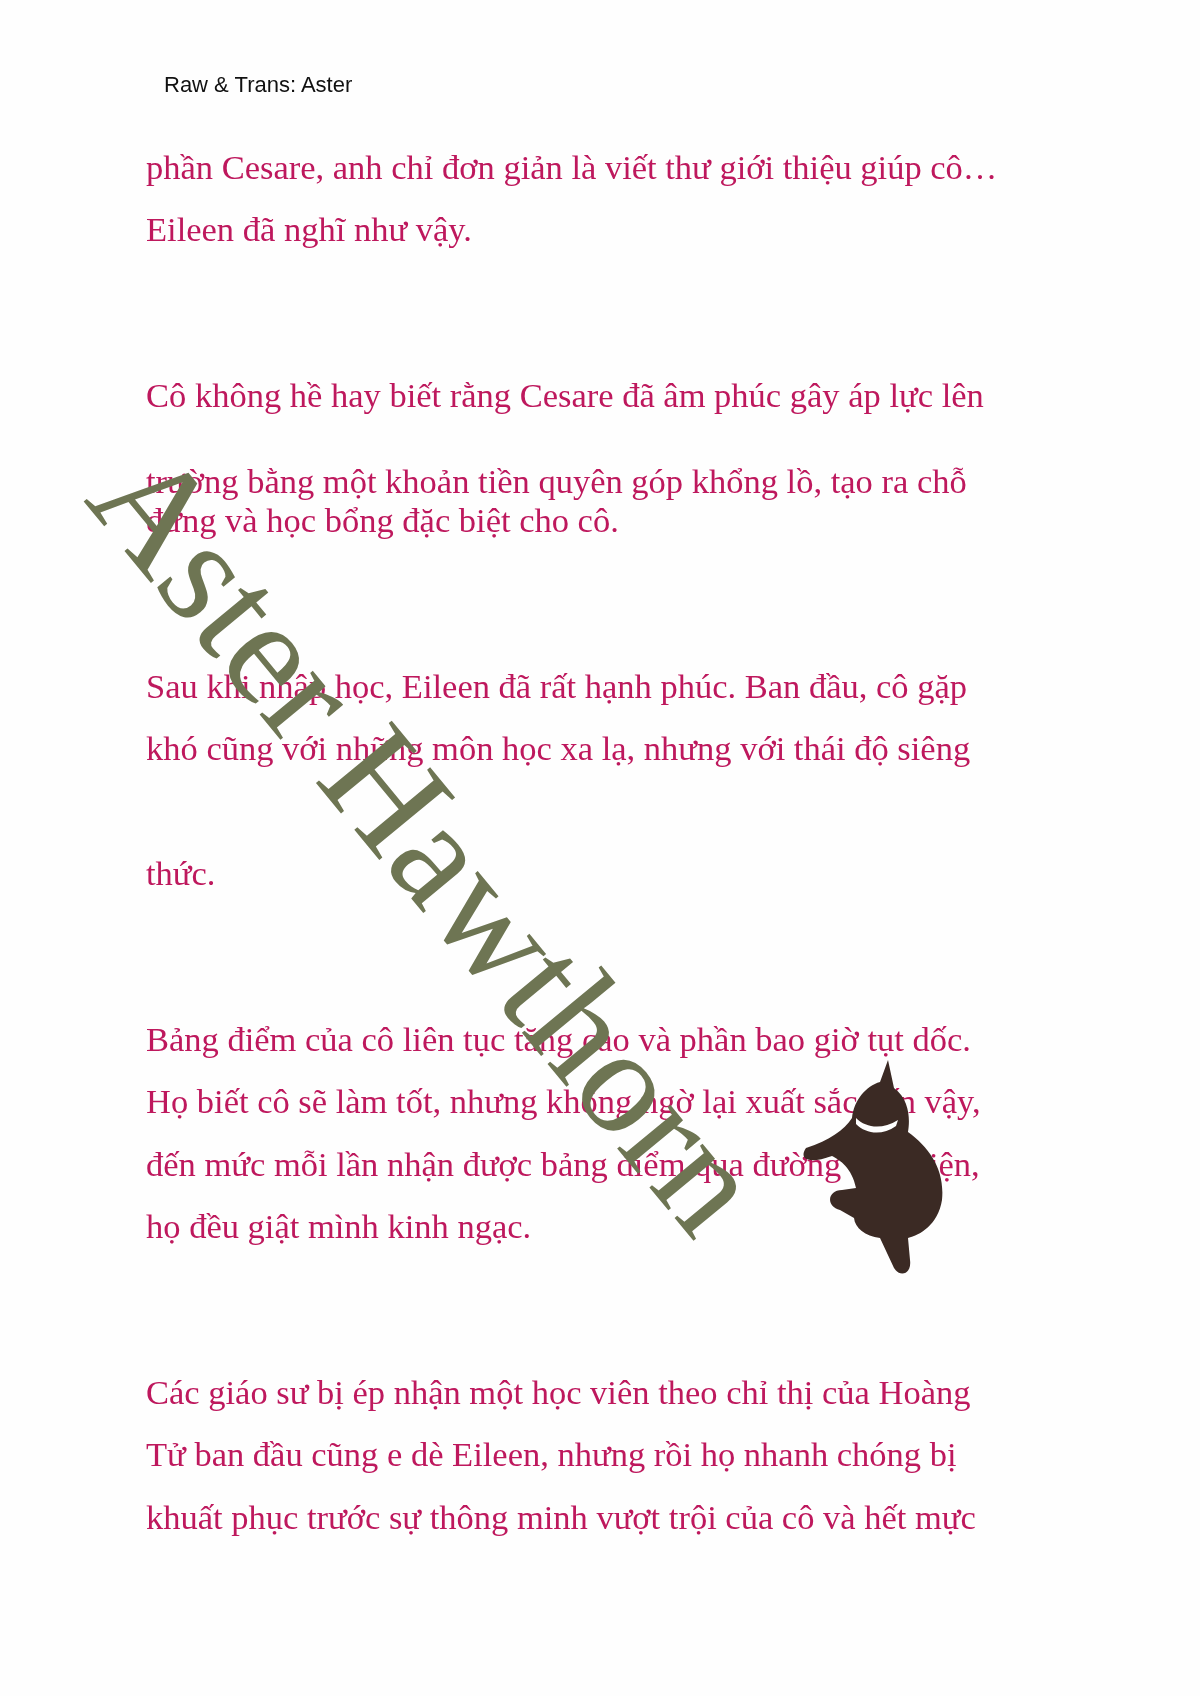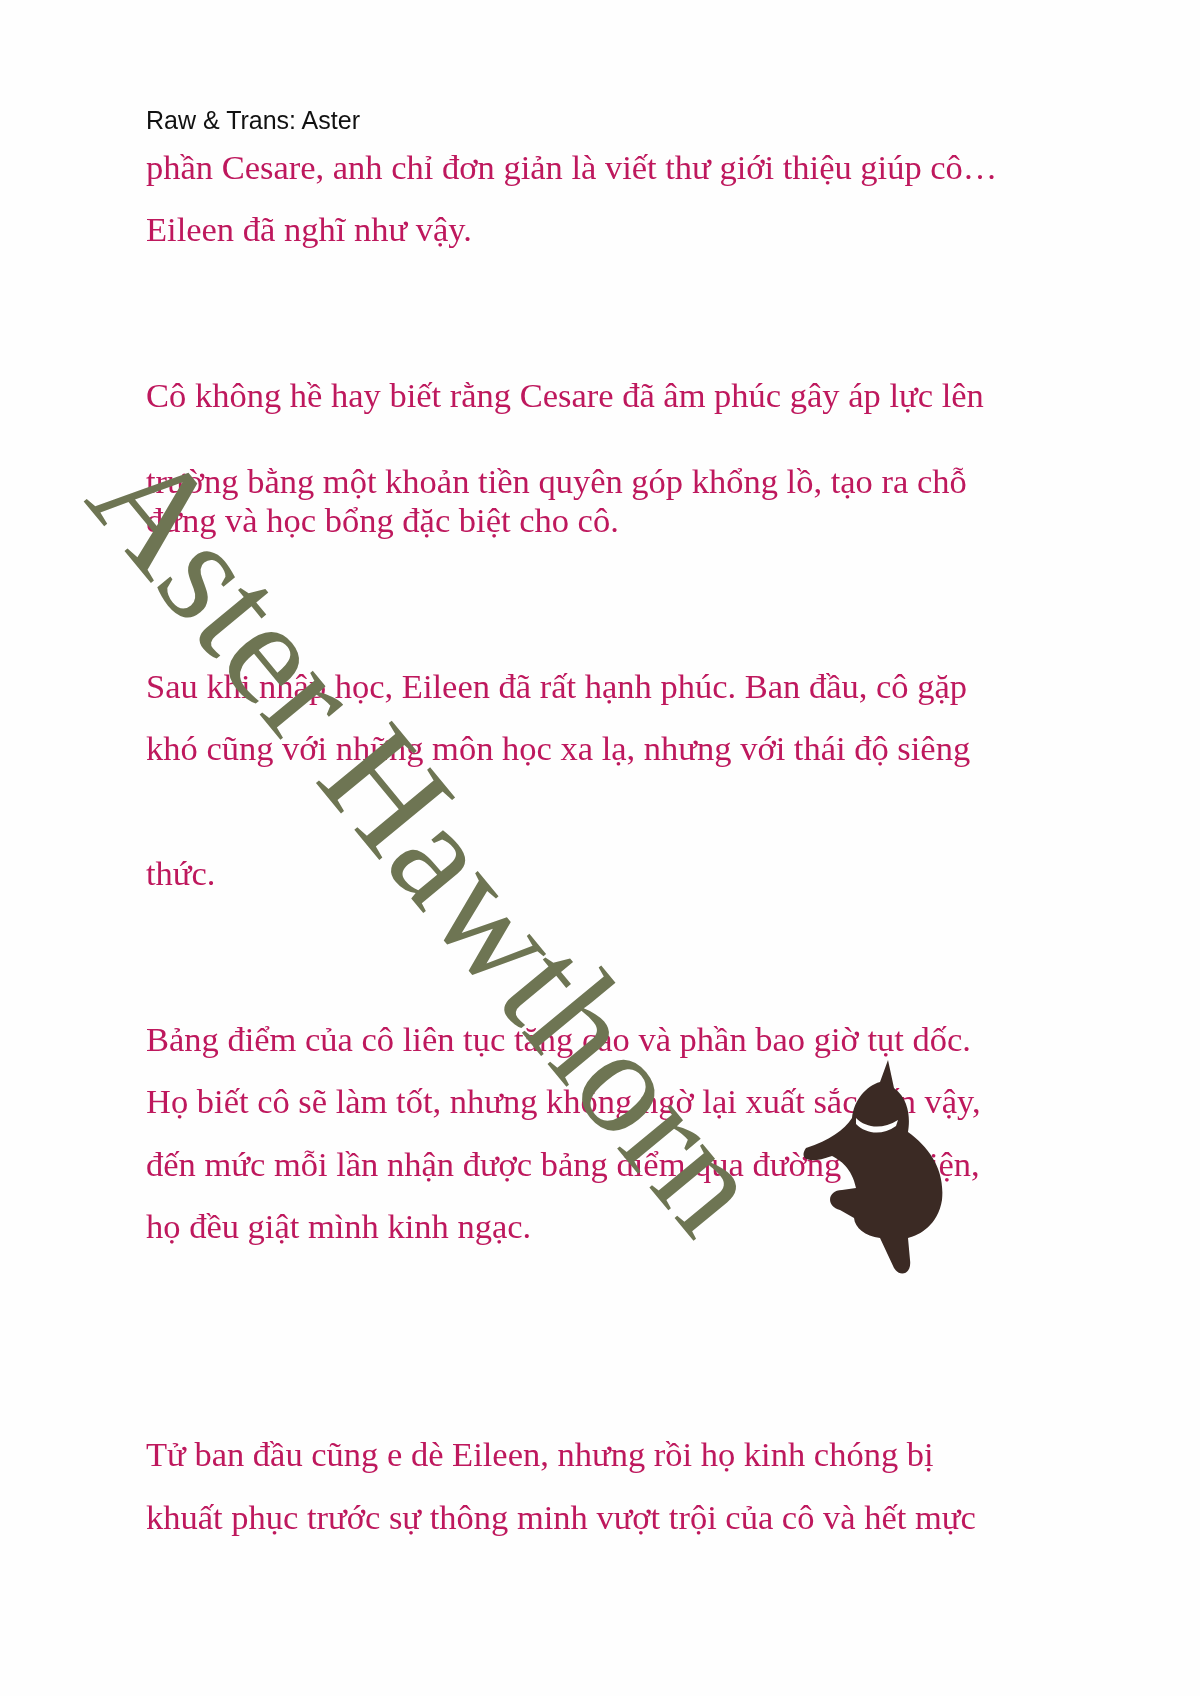--- a/index.html
+++ b/index.html
@@ -4,23 +4,23 @@
 <style>
   html, body { margin: 0; padding: 0; }
   body {
     width: 1200px; height: 1696px;
     background: #fefefe;
     position: relative;
     overflow: hidden;
   }
   .page { position: absolute; left: 0; top: 0; width: 1200px; height: 1696px; }
   .header {
-    position: absolute; left: 146px; top: 72px;
+    position: absolute; left: 164px; top: 72px;
     font-family: "Liberation Sans", sans-serif;
-    font-size: 25px; color: #111; margin-top: 34px;
+    font-size: 22px; color: #111;
   }
   .line {
     position: absolute; left: 146px;
     font-family: "Liberation Serif", serif;
     font-size: 34.5px; color: #be185d;
     white-space: nowrap;
     line-height: 1;
   }
   .watermark {
     position: absolute;
@@ -50,21 +50,22 @@
 
   <div class="line" style="top:669px">Sau khi nhập học, Eileen đã rất hạnh phúc. Ban đầu, cô gặp</div>
   <div class="line" style="top:731px">khó cũng với những môn học xa lạ, nhưng với thái độ siêng</div>
   <div class="line" style="top:856px">thức.</div>
 
   <div class="line" style="top:1022px">Bảng điểm của cô liên tục tăng cao và phần bao giờ tụt dốc.</div>
   <div class="line" style="top:1084px">Họ biết cô sẽ làm tốt, nhưng không ngờ lại xuất sắc đến vậy,</div>
   <div class="line" style="top:1147px">đến mức mỗi lần nhận được bảng điểm qua đường bưu điện,</div>
   <div class="line" style="top:1209px">họ đều giật mình kinh ngạc.</div>
 
-  <div class="line" style="top:1437px">Tử ban đầu cũng e dè Eileen, nhưng rồi họ kinh chóng bị</div>
+  <div class="line" style="top:1375px">Các giáo sư bị ép nhận một học viên theo chỉ thị của Hoàng</div>
+  <div class="line" style="top:1437px">Tử ban đầu cũng e dè Eileen, nhưng rồi họ nhanh chóng bị</div>
   <div class="line" style="top:1500px">khuất phục trước sự thông minh vượt trội của cô và hết mực</div>
 
   <div class="watermark">Aster Hawthorn</div>
 
   <svg class="cat" viewBox="0 0 230 220">
     <path fill="#3b2a24" d="M118 0 L124 28 C 140 40, 140 60, 138 72 C 160 88, 175 110, 172 140 C 168 165, 150 175, 138 178 L 140 200 C 142 214, 130 218, 124 208 L 110 178 C 95 176, 85 168, 84 158 L 70 150 C 55 146, 58 130, 72 130 L 86 128 C 82 108, 70 100, 62 96 C 40 104, 28 100, 36 88 C 60 80, 74 70, 82 58 C 84 40, 96 26, 110 22 Z"></path>
     <path fill="#fefefe" d="M86 58 C 96 68, 112 70, 128 60 L 126 66 C 112 76, 96 74, 86 64 Z"></path>
   </svg>
 </div>
 

